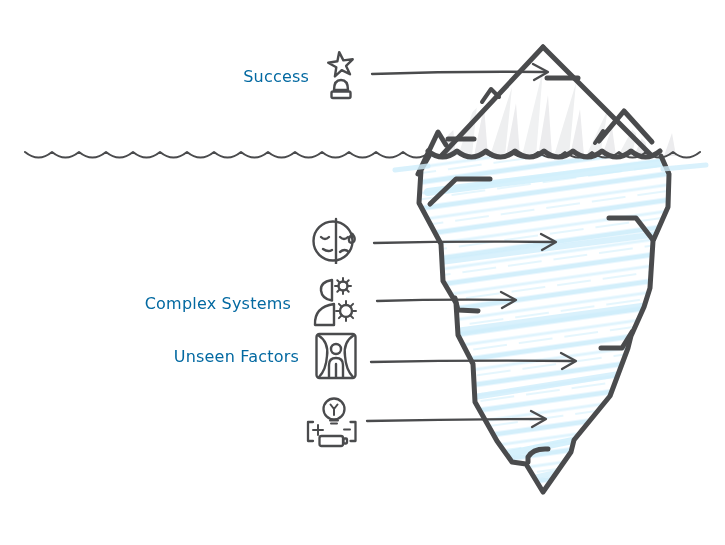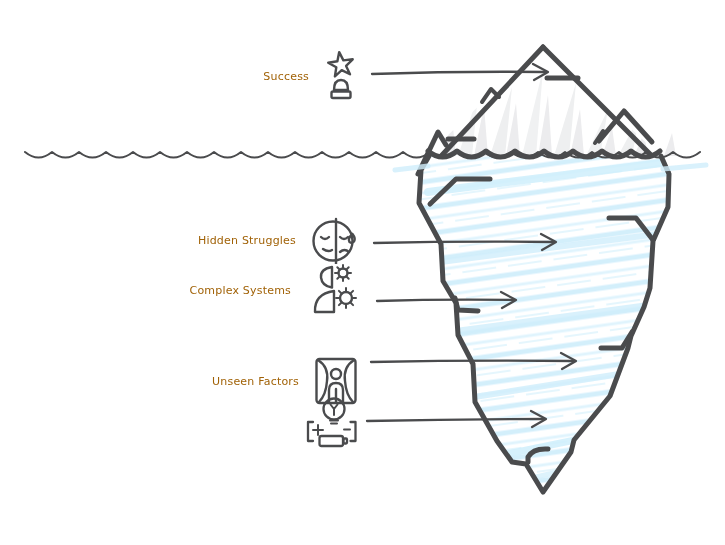--- a/index.html
+++ b/index.html
@@ -13,24 +13,24 @@
   .scene{position:absolute;left:0;top:0;}
   .label-row{
     position:absolute;
     right:367px;
     display:flex;
     align-items:center;
     gap:15px;
     color:#4b4c4e;
   }
   .label-text{
-    font-size:11px;
+    font-size:16px;
     letter-spacing:.2px;
     white-space:nowrap;
-    color:#a16207;
+    color:#0369a1;
     text-align:center;
   }
   .icon{display:flex;align-items:center;justify-content:center;}
   .icon svg{display:block;}
   .ink{stroke:#4a4b4d;fill:none;stroke-linecap:round;stroke-linejoin:round;}
 </style>
 </head>
 <body>
 
 <div class="stage">
@@ -139,53 +139,52 @@
         <g class="ink" stroke-width="2.4">
           <polygon points="15.2,2.1 19.4,10.4 28.7,9.3 22.1,15.9 26,24.3 17.7,20.1 10.9,26.5 12.3,17.3 4.2,12.7 13.4,11.3"></polygon>
           <path d="M10,40 Q10,30 17,30 Q24,30 24,40 Z"></path>
           <rect x="7.5" y="41.5" width="19" height="6.5" rx="1.5"></rect>
         </g>
       </svg>
     </span>
   </div>
 
   <div class="label-row" style="top:216px">
-    <span class="label-text">Hidden Struggles</span>
     <span class="icon">
       <svg width="47" height="48" viewBox="0 0 47 48">
         <g class="ink" stroke-width="2.4">
           <circle cx="22" cy="25" r="19.5"></circle>
           <path d="M25,3 L25,48"></path>
           <path d="M10,21 Q14,25 18,21"></path>
           <path d="M29,21 Q33,25 37,21"></path>
           <path d="M41.5,18 q3.5,4.5 1.5,7.5 q-2.2,2.4 -4.6,0.4 q-1.9,-3.4 3.1,-7.9"></path>
           <path d="M12,33 Q17,36.5 21,34"></path>
           <path d="M29,36 Q33.5,32 38,36"></path>
         </g>
       </svg>
     </span>
   </div>
 
-  <div class="label-row" style="top:262px">
+  <div class="label-row" style="top:275px">
     <span class="label-text">Complex Systems</span>
     <span class="icon">
       <svg width="52" height="56" viewBox="0 0 52 56">
         <g class="ink" stroke-width="2.4">
           <path d="M26,5 Q14,7 15,15.5 Q16,24 26,25.5 Z"></path>
           <path d="M28,29 Q8,32 9,50 L28,50 Z"></path>
           <circle cx="37" cy="11" r="4.5"></circle>
           <path d="M41.5,11 L45,11 M40.2,14.2 L42.7,16.7 M37,15.5 L37,19 M33.8,14.2 L31.3,16.7 M32.5,11 L29,11 M33.8,7.8 L31.3,5.3 M37,6.5 L37,3 M40.2,7.8 L42.7,5.3" stroke-width="2"></path>
           <circle cx="40" cy="36" r="6"></circle>
           <path d="M46,36 L50,36 M44.2,40.2 L47.1,43.1 M40,42 L40,46 M35.8,40.2 L32.9,43.1 M34,36 L30,36 M35.8,31.8 L32.9,28.9 M40,30 L40,26 M44.2,31.8 L47.1,28.9" stroke-width="2"></path>
         </g>
       </svg>
     </span>
   </div>
 
-  <div class="label-row" style="top:355px">
+  <div class="label-row" style="top:330px">
     <span class="label-text">Unseen Factors</span>
     <span class="icon">
       <svg width="44" height="52" viewBox="0 0 44 52">
         <g class="ink" stroke-width="2.4">
           <rect x="2.5" y="4" width="39" height="44" rx="3"></rect>
           <path d="M4,5 Q15,12 13,26 Q12,40 5,47"></path>
           <path d="M40,5 Q29,12 31,26 Q32,40 39,47"></path>
           <circle cx="22" cy="19" r="5"></circle>
           <path d="M15,47 L15,35 Q15,28 22,28 Q29,28 29,35 L29,47"></path>
           <path d="M22,47 L22,34"></path>

